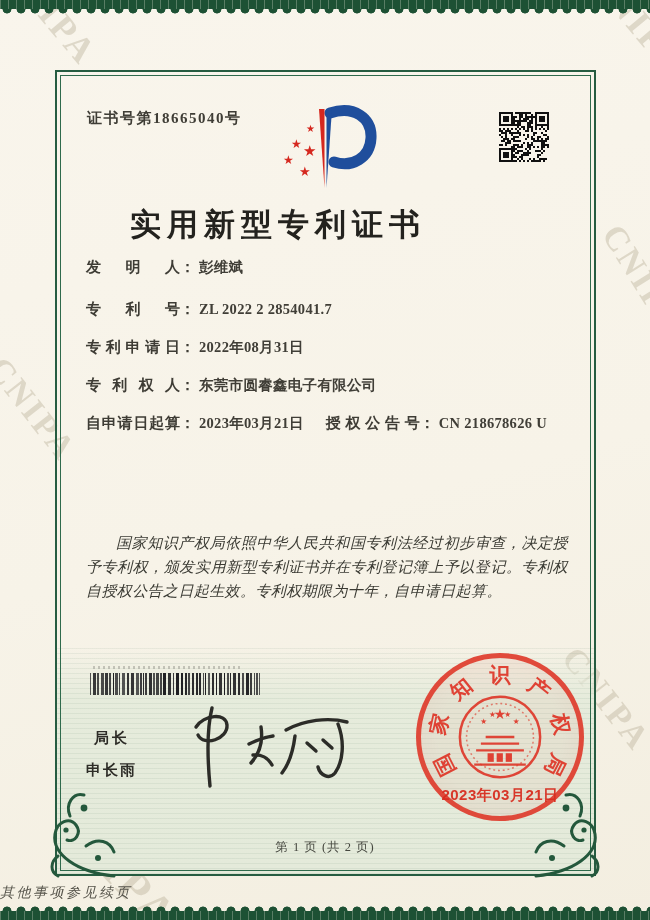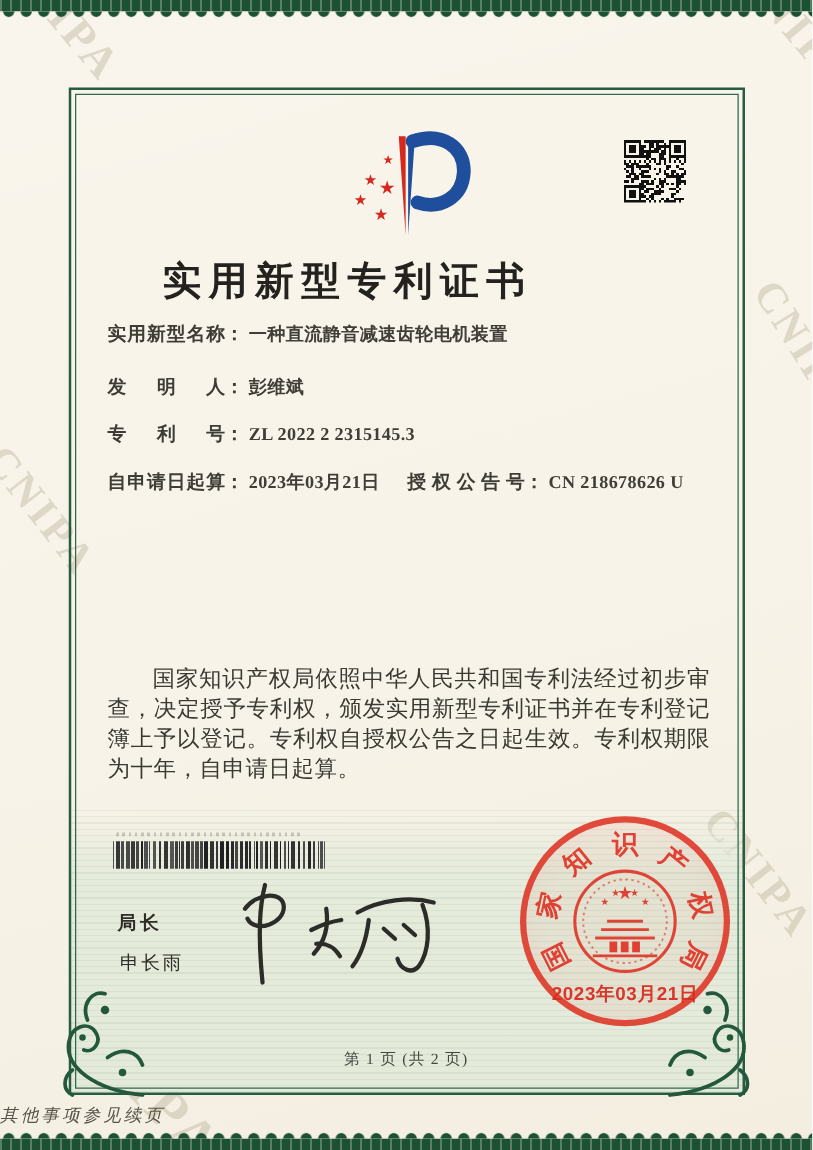--- a/index.html
+++ b/index.html
@@ -46,30 +46,30 @@
   #fields{position:absolute;left:86px;top:258px;width:486px;z-index:4;}
   .field-row{margin-bottom:16px;white-space:nowrap;height:22px;}
   .field-row:first-child{margin-bottom:20px;}
   .pair-2{margin-left:22px;}
   .f-label{display:inline-block;width:94px;text-align:justify;text-align-last:justify;
       font-size:15px;font-weight:600;color:#3e3c35;vertical-align:top;}
   .f-colon{font-size:15px;font-weight:600;color:#3e3c35;margin-right:4px;}
   .f-value{font-size:14.5px;font-weight:600;color:#403e37;letter-spacing:.3px;}
 
   .paras{position:absolute;left:86px;top:531px;width:482px;z-index:4;}
-  .para{font-size:18px;font-weight:500;color:#3a3a33;
+  .para{font-size:15px;font-style:italic;font-weight:500;color:#3a3a33;
       line-height:24px;text-indent:2em;margin:0 0 11px 0;letter-spacing:.4px;text-align:justify;}
 
   .micro-row{position:absolute;left:93px;top:666px;width:148px;height:3px;z-index:4;opacity:.5;
       background:repeating-linear-gradient(90deg,#98978e 0 2px,transparent 2px 5px);filter:blur(.4px);}
   .barcode{position:absolute;left:90px;top:673px;z-index:4;}
 
   .director-title{position:absolute;left:94px;top:729px;z-index:4;font-size:15px;font-weight:600;
       color:#2e2d28;letter-spacing:3px;font-family:"Liberation Sans","DejaVu Sans",sans-serif;}
-  .director-name{position:absolute;left:96px;top:761px;z-index:4;font-size:15px;font-weight:400;
+  .director-name{position:absolute;left:86px;top:761px;z-index:4;font-size:15px;font-weight:700;
       color:#2e2d28;letter-spacing:2px;font-family:"Liberation Sans","DejaVu Sans",sans-serif;}
   .signature{position:absolute;left:182px;top:696px;z-index:5;}
 
   .flourish{position:absolute;z-index:4;}
   .flourish-left{left:40px;top:784px;}
   .flourish-right{left:532px;top:784px;transform:scaleX(-1);}
 
   .page-footer{position:absolute;left:0;width:650px;top:839px;z-index:4;text-align:center;
       font-size:12.5px;color:#45473f;letter-spacing:1px;}
 
@@ -100,20 +100,21 @@
       <div class="wm" style="left: 574px; top: 0px; transform: rotate(50deg); font-size: 36px;">CNIPA</div>
       <div class="wm" style="left: 582px; top: 260px; transform: rotate(58deg); font-size: 34px;">CNIPA</div>
       <div class="wm" style="left: -28px; top: 390px; transform: rotate(52deg); font-size: 34px;">CNIPA</div>
       <div class="wm" style="left: 546px; top: 680px; transform: rotate(52deg); font-size: 34px;">CNIPA</div>
       <div class="wm" style="left: 36px; top: 840px; transform: rotate(46deg); font-size: 46px;">CNIPA</div>
     </div>
 
   <div class="green-zone"></div>
   <div class="frame"></div>
 
+  <div class="cert-no">证书号第18665040号</div>
 
   <div class="logo">
     <svg width="100" height="94" viewBox="0 0 100 94">
       <path d="M52,9 C76,1 94,14 93,34 C92,54 74,64 56,58" fill="none" stroke="#1f4e9c" stroke-width="11" stroke-linecap="round"></path>
       <polygon points="41,5 46.5,5 46.5,84" fill="#d5281f"></polygon>
       <polygon points="48.5,5 54,5 48.5,84" fill="#1f4e9c"></polygon>
     </svg>
     <span class="star" style="left:28px;top:20px;font-size:10px;">★</span>
     <span class="star" style="left:13px;top:34px;font-size:12px;">★</span>
     <span class="star" style="left:25px;top:40px;font-size:15px;">★</span>
@@ -443,23 +444,24 @@
       <rect x="34" y="48" width="2" height="2" fill="#111"></rect>
       <rect x="36" y="48" width="2" height="2" fill="#111"></rect>
       <rect x="38" y="48" width="2" height="2" fill="#111"></rect>
       <rect x="40" y="48" width="2" height="2" fill="#111"></rect>
       <rect x="44" y="48" width="2" height="2" fill="#111"></rect>
     </svg>
 
   <div class="title">实用新型专利证书</div>
 
   <div id="fields">
-      <div class="field-row"><span class="pair"><span class="f-label">实用新型名称</span><span class="f-colon">：</span><span class="f-value">一种直流静音减速齿轮电机装置</span></span></div>
       <div class="field-row"><span class="pair"><span class="f-label">发明人</span><span class="f-colon">：</span><span class="f-value">彭维斌</span></span></div>
-      <div class="field-row"><span class="pair"><span class="f-label">专利号</span><span class="f-colon">：</span><span class="f-value">ZL 2022 2 2315145.3</span></span></div>
+      <div class="field-row"><span class="pair"><span class="f-label">专利号</span><span class="f-colon">：</span><span class="f-value">ZL 2022 2 2854041.7</span></span></div>
+      <div class="field-row"><span class="pair"><span class="f-label">专利申请日</span><span class="f-colon">：</span><span class="f-value">2022年08月31日</span></span></div>
+      <div class="field-row"><span class="pair"><span class="f-label">专利权人</span><span class="f-colon">：</span><span class="f-value">东莞市圆睿鑫电子有限公司</span></span></div>
       <div class="field-row"><span class="pair"><span class="f-label">自申请日起算</span><span class="f-colon">：</span><span class="f-value">2023年03月21日</span></span><span class="pair pair-2"><span class="f-label">授权公告号</span><span class="f-colon">：</span><span class="f-value">CN 218678626 U</span></span></div>
     </div>
 
   <div class="paras">
     <p class="para">国家知识产权局依照中华人民共和国专利法经过初步审查，决定授予专利权，颁发实用新型专利证书并在专利登记簿上予以登记。专利权自授权公告之日起生效。专利权期限为十年，自申请日起算。</p>
   </div>
 
   <div class="micro-row"></div>
   <svg class="barcode" id="barcode" width="172" height="22" viewBox="0 0 172 22" shape-rendering="crispEdges">
       <rect x="0" y="0" width="1" height="22" fill="#1d1d20" opacity="0.74"></rect>

